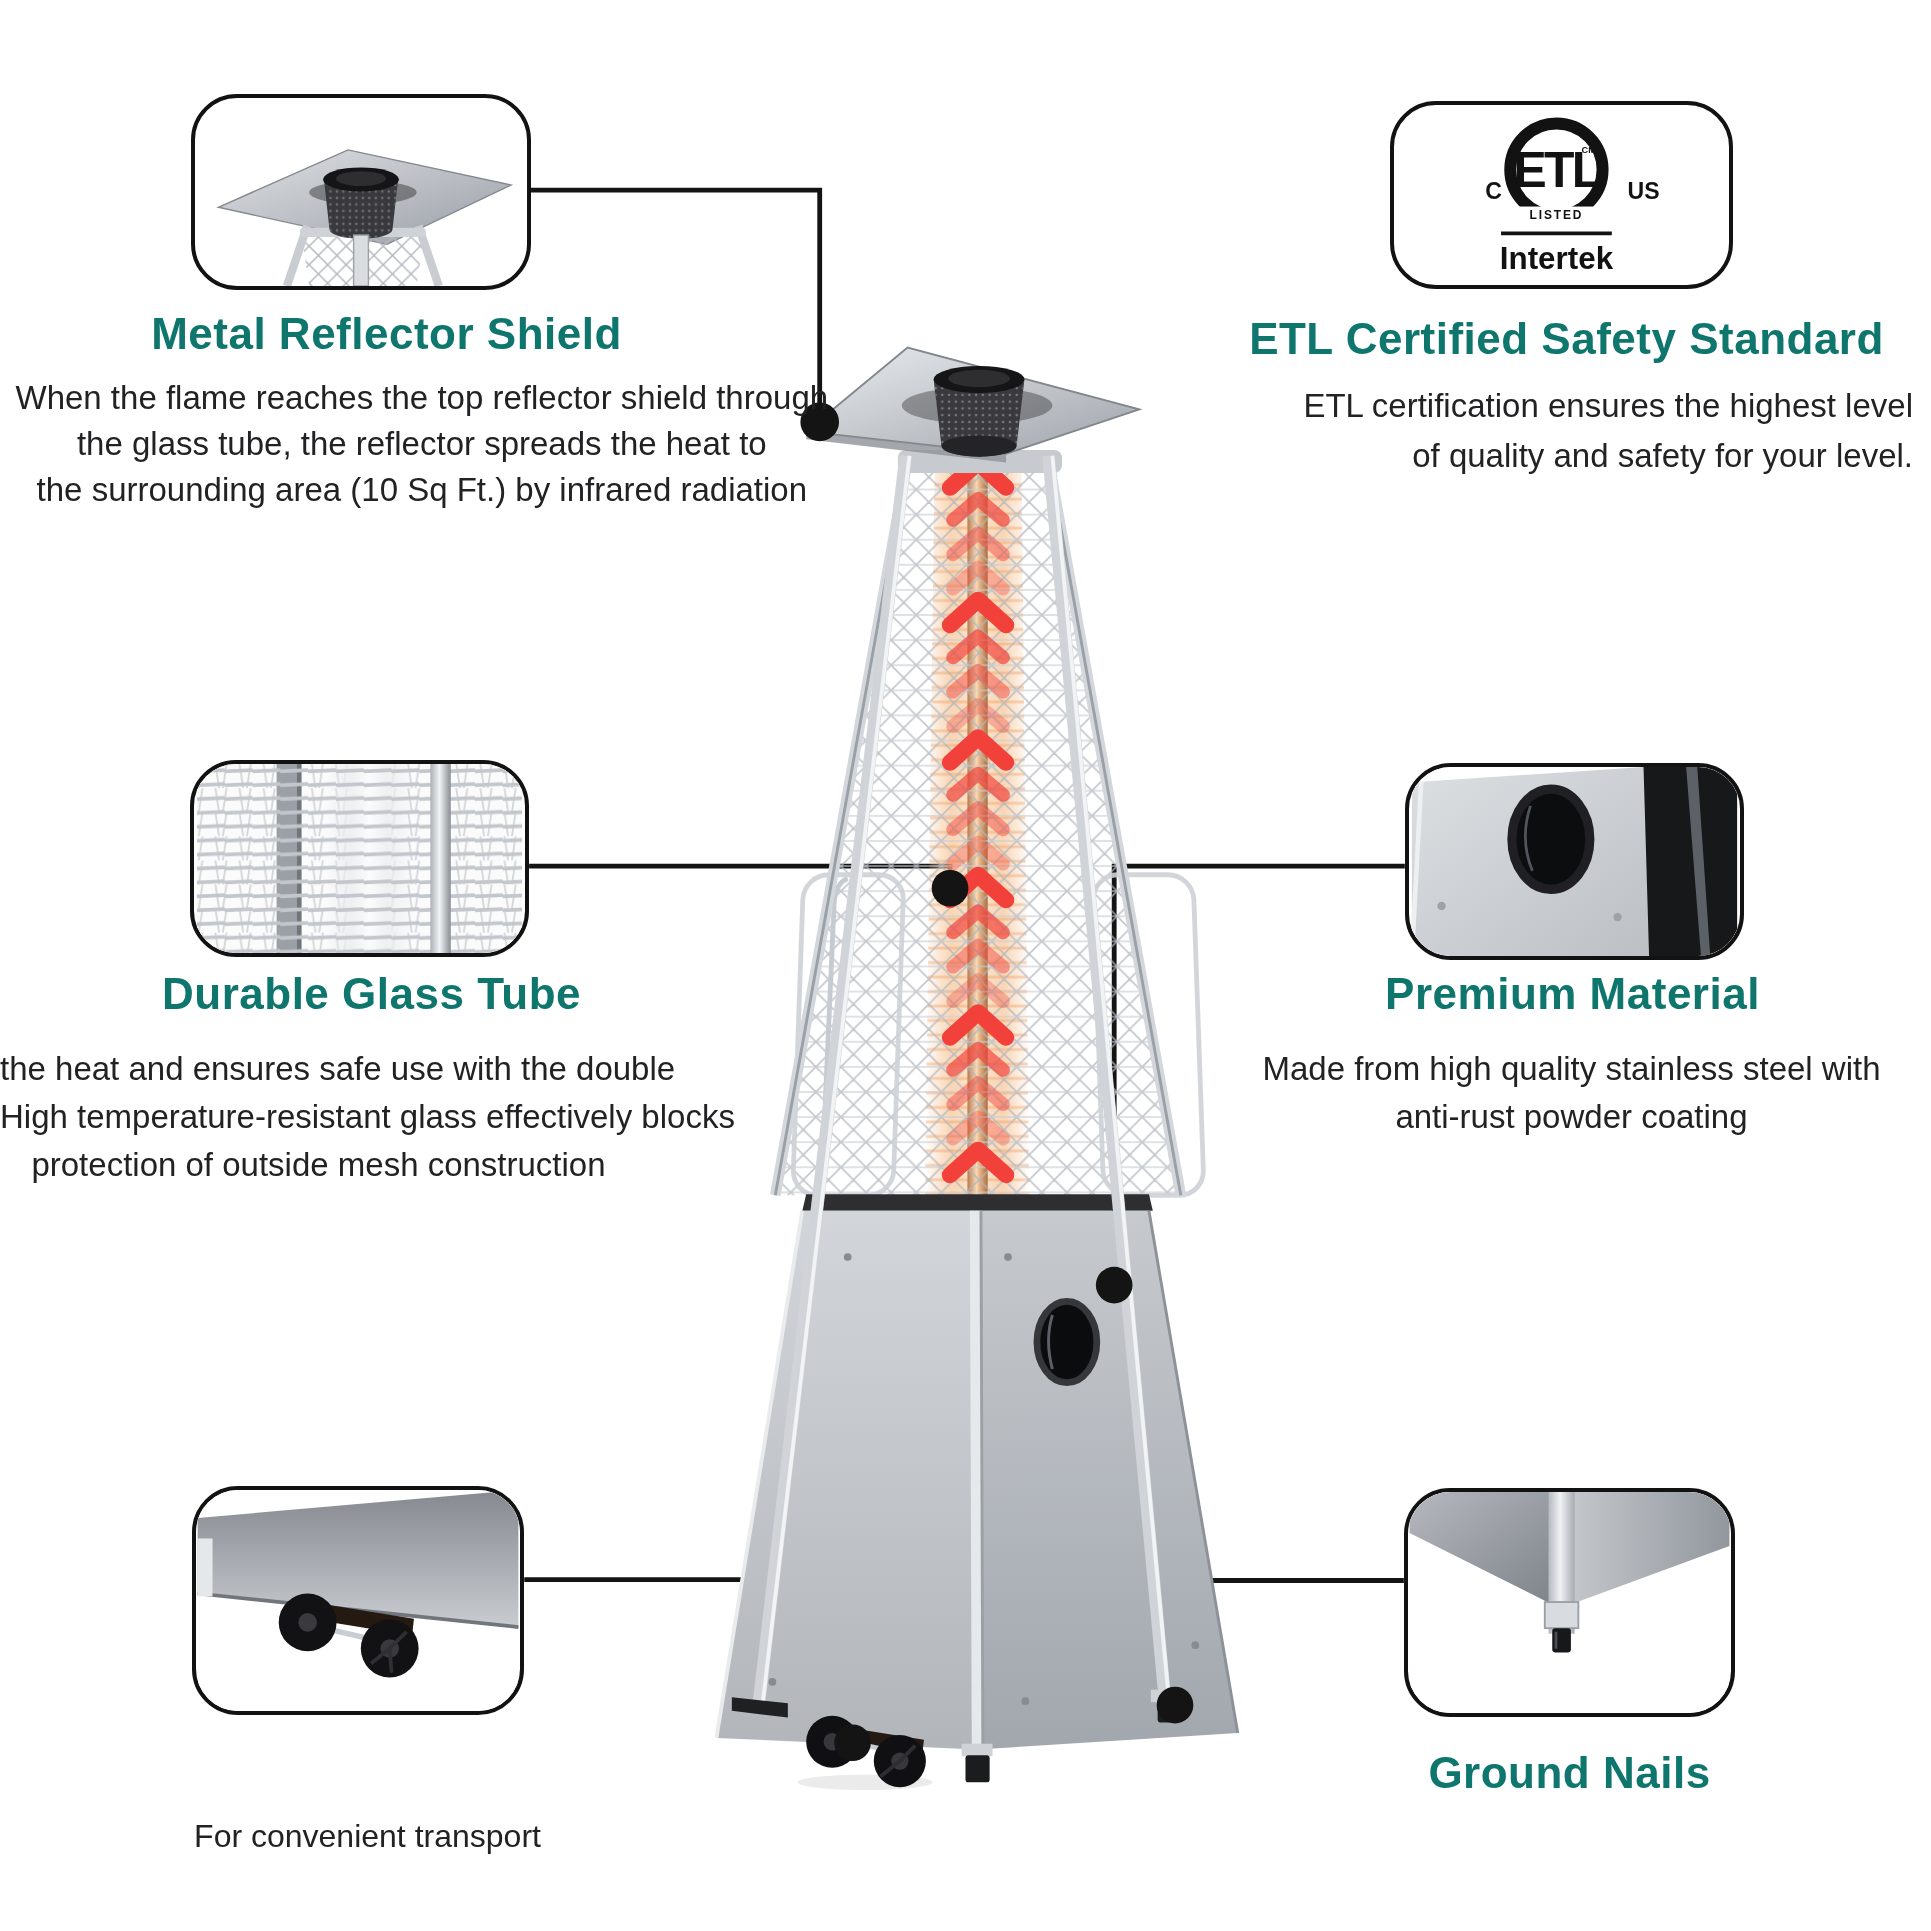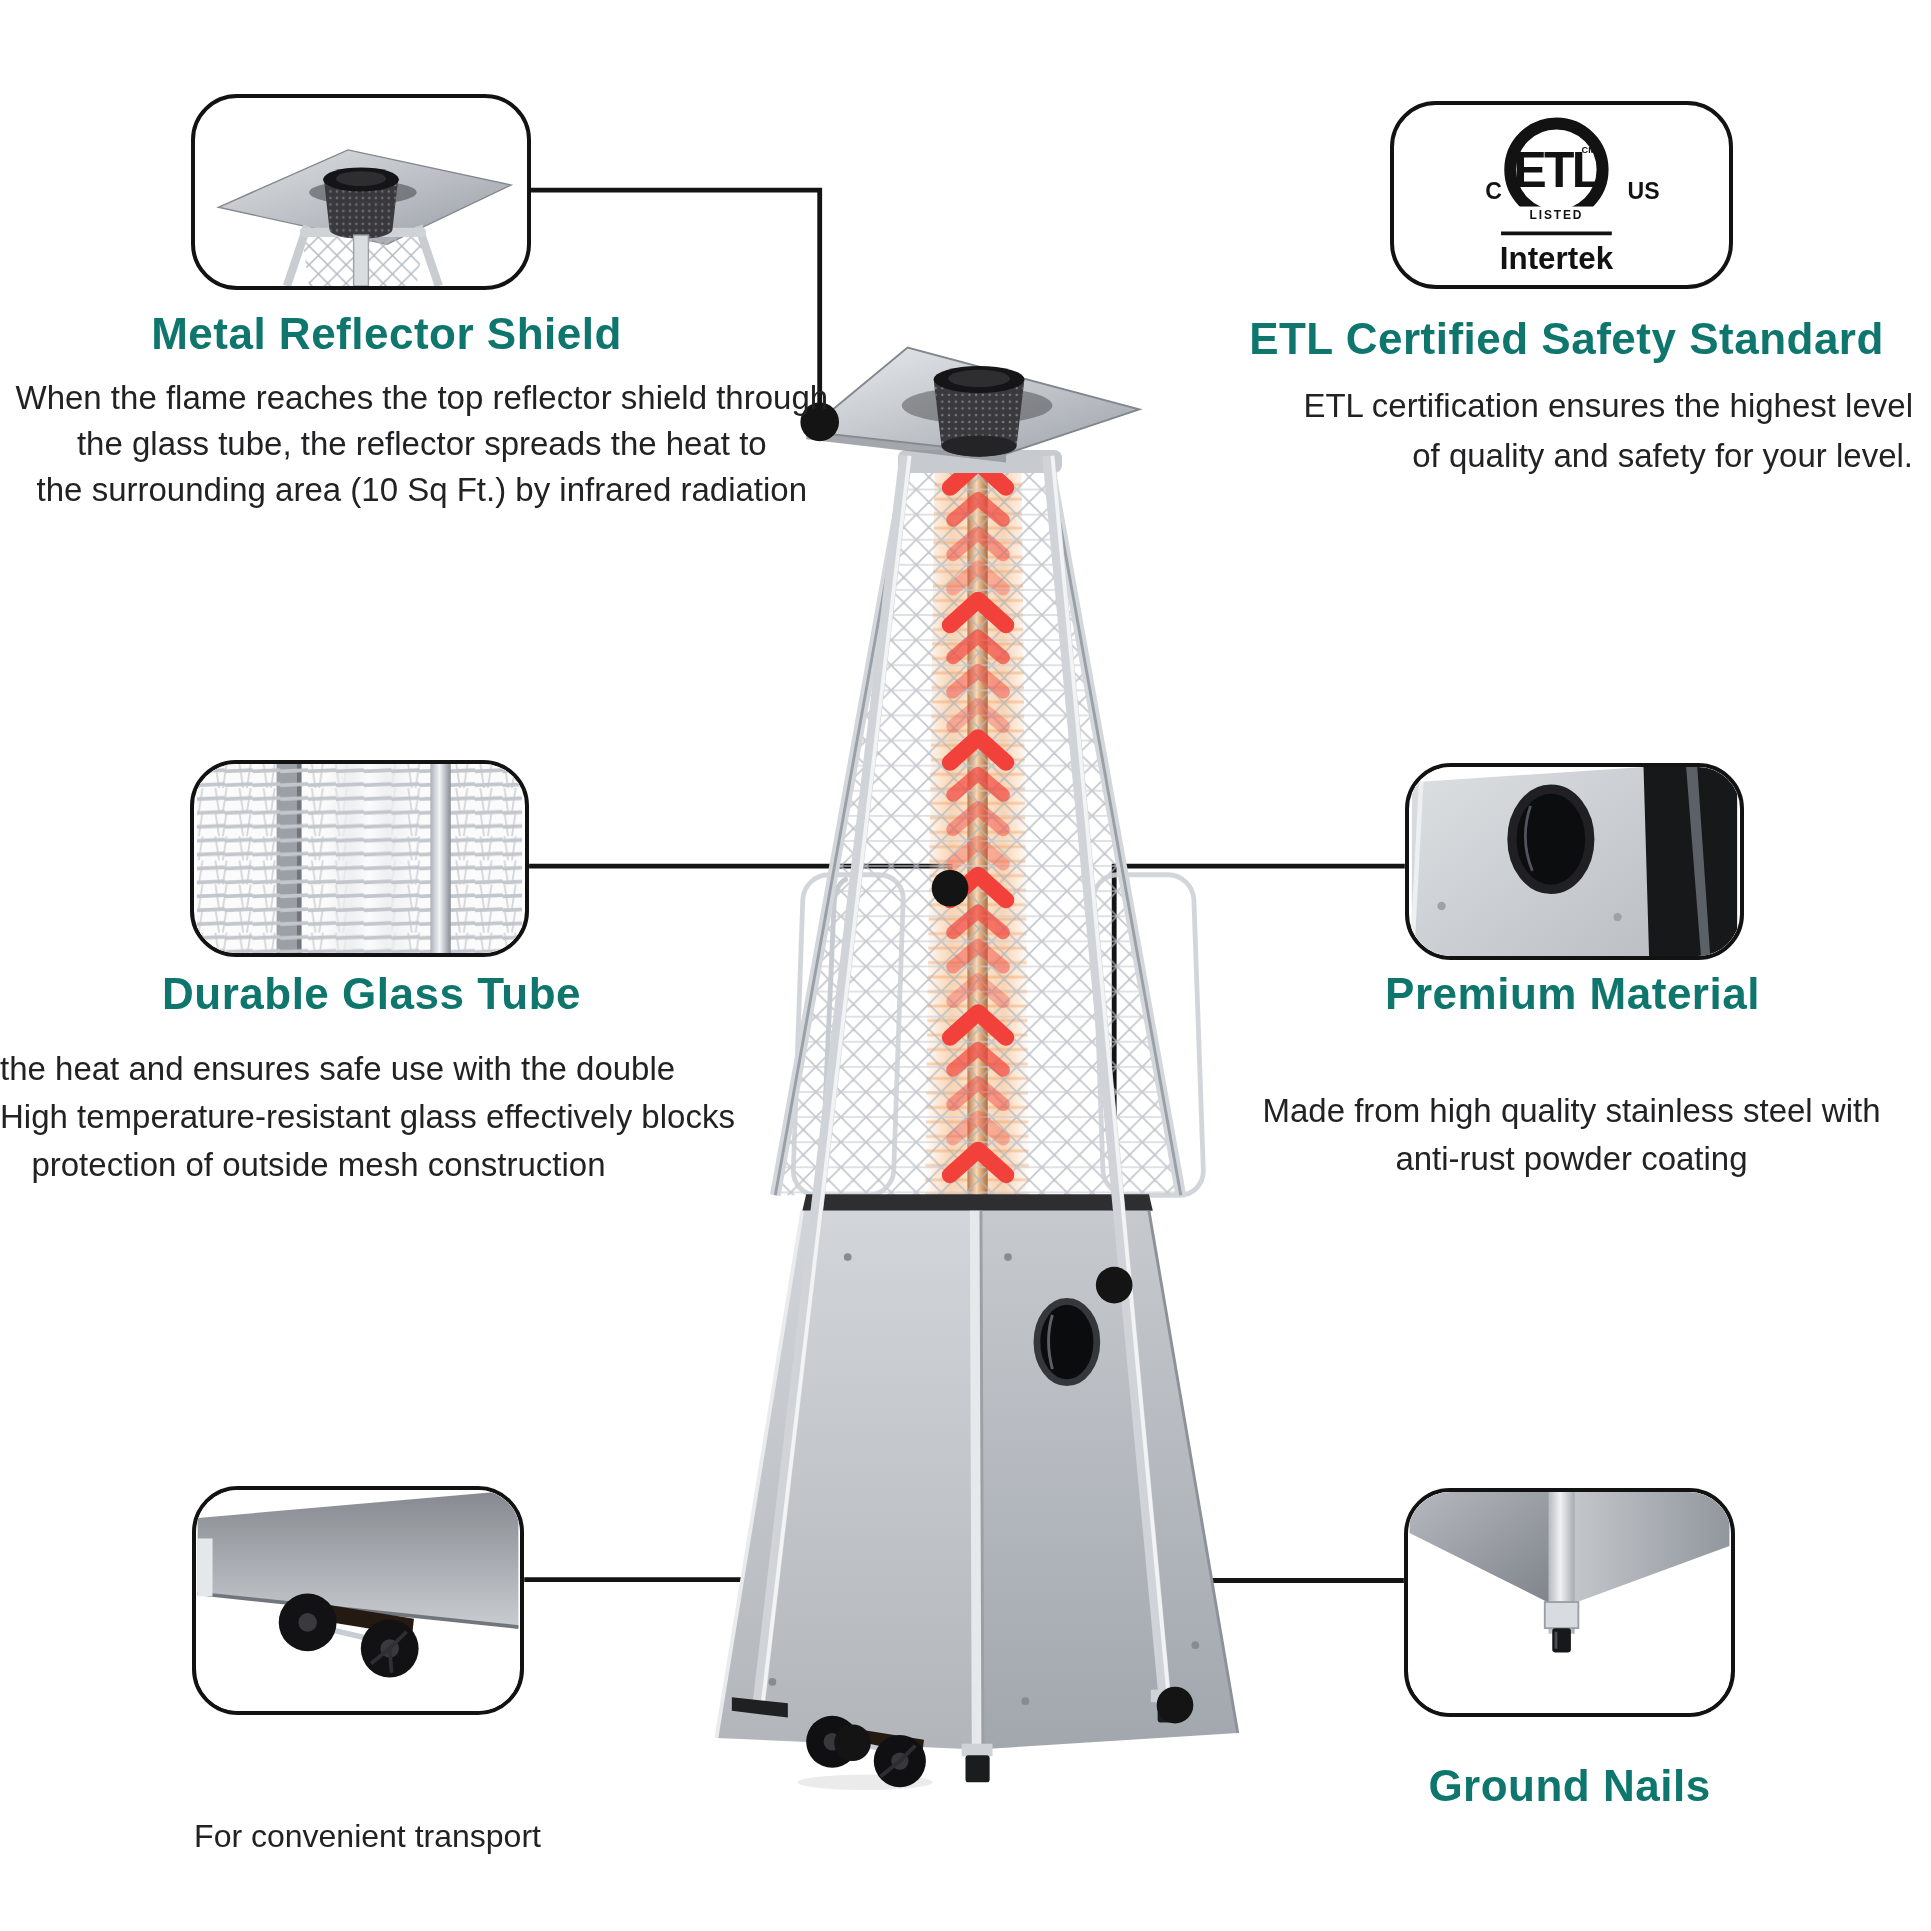--- a/index.html
+++ b/index.html
@@ -302,21 +302,21 @@
       <polygon points="296,0 312,204 322,204 308,0" fill="#5c6167"></polygon>
       <polygon points="10,16 250,0 256,204 0,204 0,22" fill="url(#mrPanel)"></polygon>
       <line x1="10" y1="16" x2="0" y2="204" stroke="#edeff1" stroke-width="5"></line>
       <ellipse cx="150" cy="78" rx="42" ry="54" fill="#0c0d0f" stroke="#202024" stroke-width="10"></ellipse>
       <path d="M128,42 q-12,36 2,70" stroke="#51555b" stroke-width="3" fill="none"></path>
       <circle cx="32" cy="150" r="4.5" fill="#9da2a8"></circle>
       <circle cx="222" cy="162" r="4.5" fill="#9da2a8"></circle>
     </svg>
   </div>
   <div class="sec-title" style="left:1244px;top:969px;width:657px;">Premium Material</div>
-  <div class="sec-body" style="left:1224px;top:1087px;width:695px;line-height:48px;">
+  <div class="sec-body" style="left:1224px;top:1045px;width:695px;line-height:48px;">
     <div>Made from high quality stainless steel with</div>
     <div>anti-rust powder coating</div>
   </div>
 
   <div class="callout-box" style="left:192px;top:1486px;width:332px;height:229px;">
     <svg viewBox="0 0 344 237">
       <defs>
         <linearGradient id="blPanel" x1="0" y1="0" x2="0" y2="1">
           <stop offset="0" stop-color="#85898f"></stop>
             <stop offset="1" stop-color="#c9cdd2"></stop>
@@ -362,16 +362,16 @@
       <rect x="0" y="0" width="343" height="237" fill="#ffffff"></rect>
       <polygon points="0,0 152,0 152,120 0,44" fill="url(#brL)"></polygon>
       <polygon points="174,0 343,0 343,58 174,120" fill="url(#brR)"></polygon>
       <polygon points="152,0 174,0 174,120 152,120" fill="#d8dbdf"></polygon>
       <rect x="149" y="0" width="28" height="152" fill="url(#brLeg)"></rect>
       <rect x="145" y="118" width="36" height="28" fill="#d8dbdf" stroke="#9aa0a6" stroke-width="2"></rect>
       <rect x="153" y="146" width="20" height="26" rx="3" fill="#17181a"></rect>
       <line x1="157" y1="150" x2="157" y2="168" stroke="#4a4d52" stroke-width="3"></line>
     </svg>
   </div>
-  <div class="sec-title" style="left:1241px;top:1748px;width:657px;margin-top:13px;">Ground Nails</div>
+  <div class="sec-title" style="left:1241px;top:1748px;width:657px;">Ground Nails</div>
 
 </div>
 
 
 </body></html>

